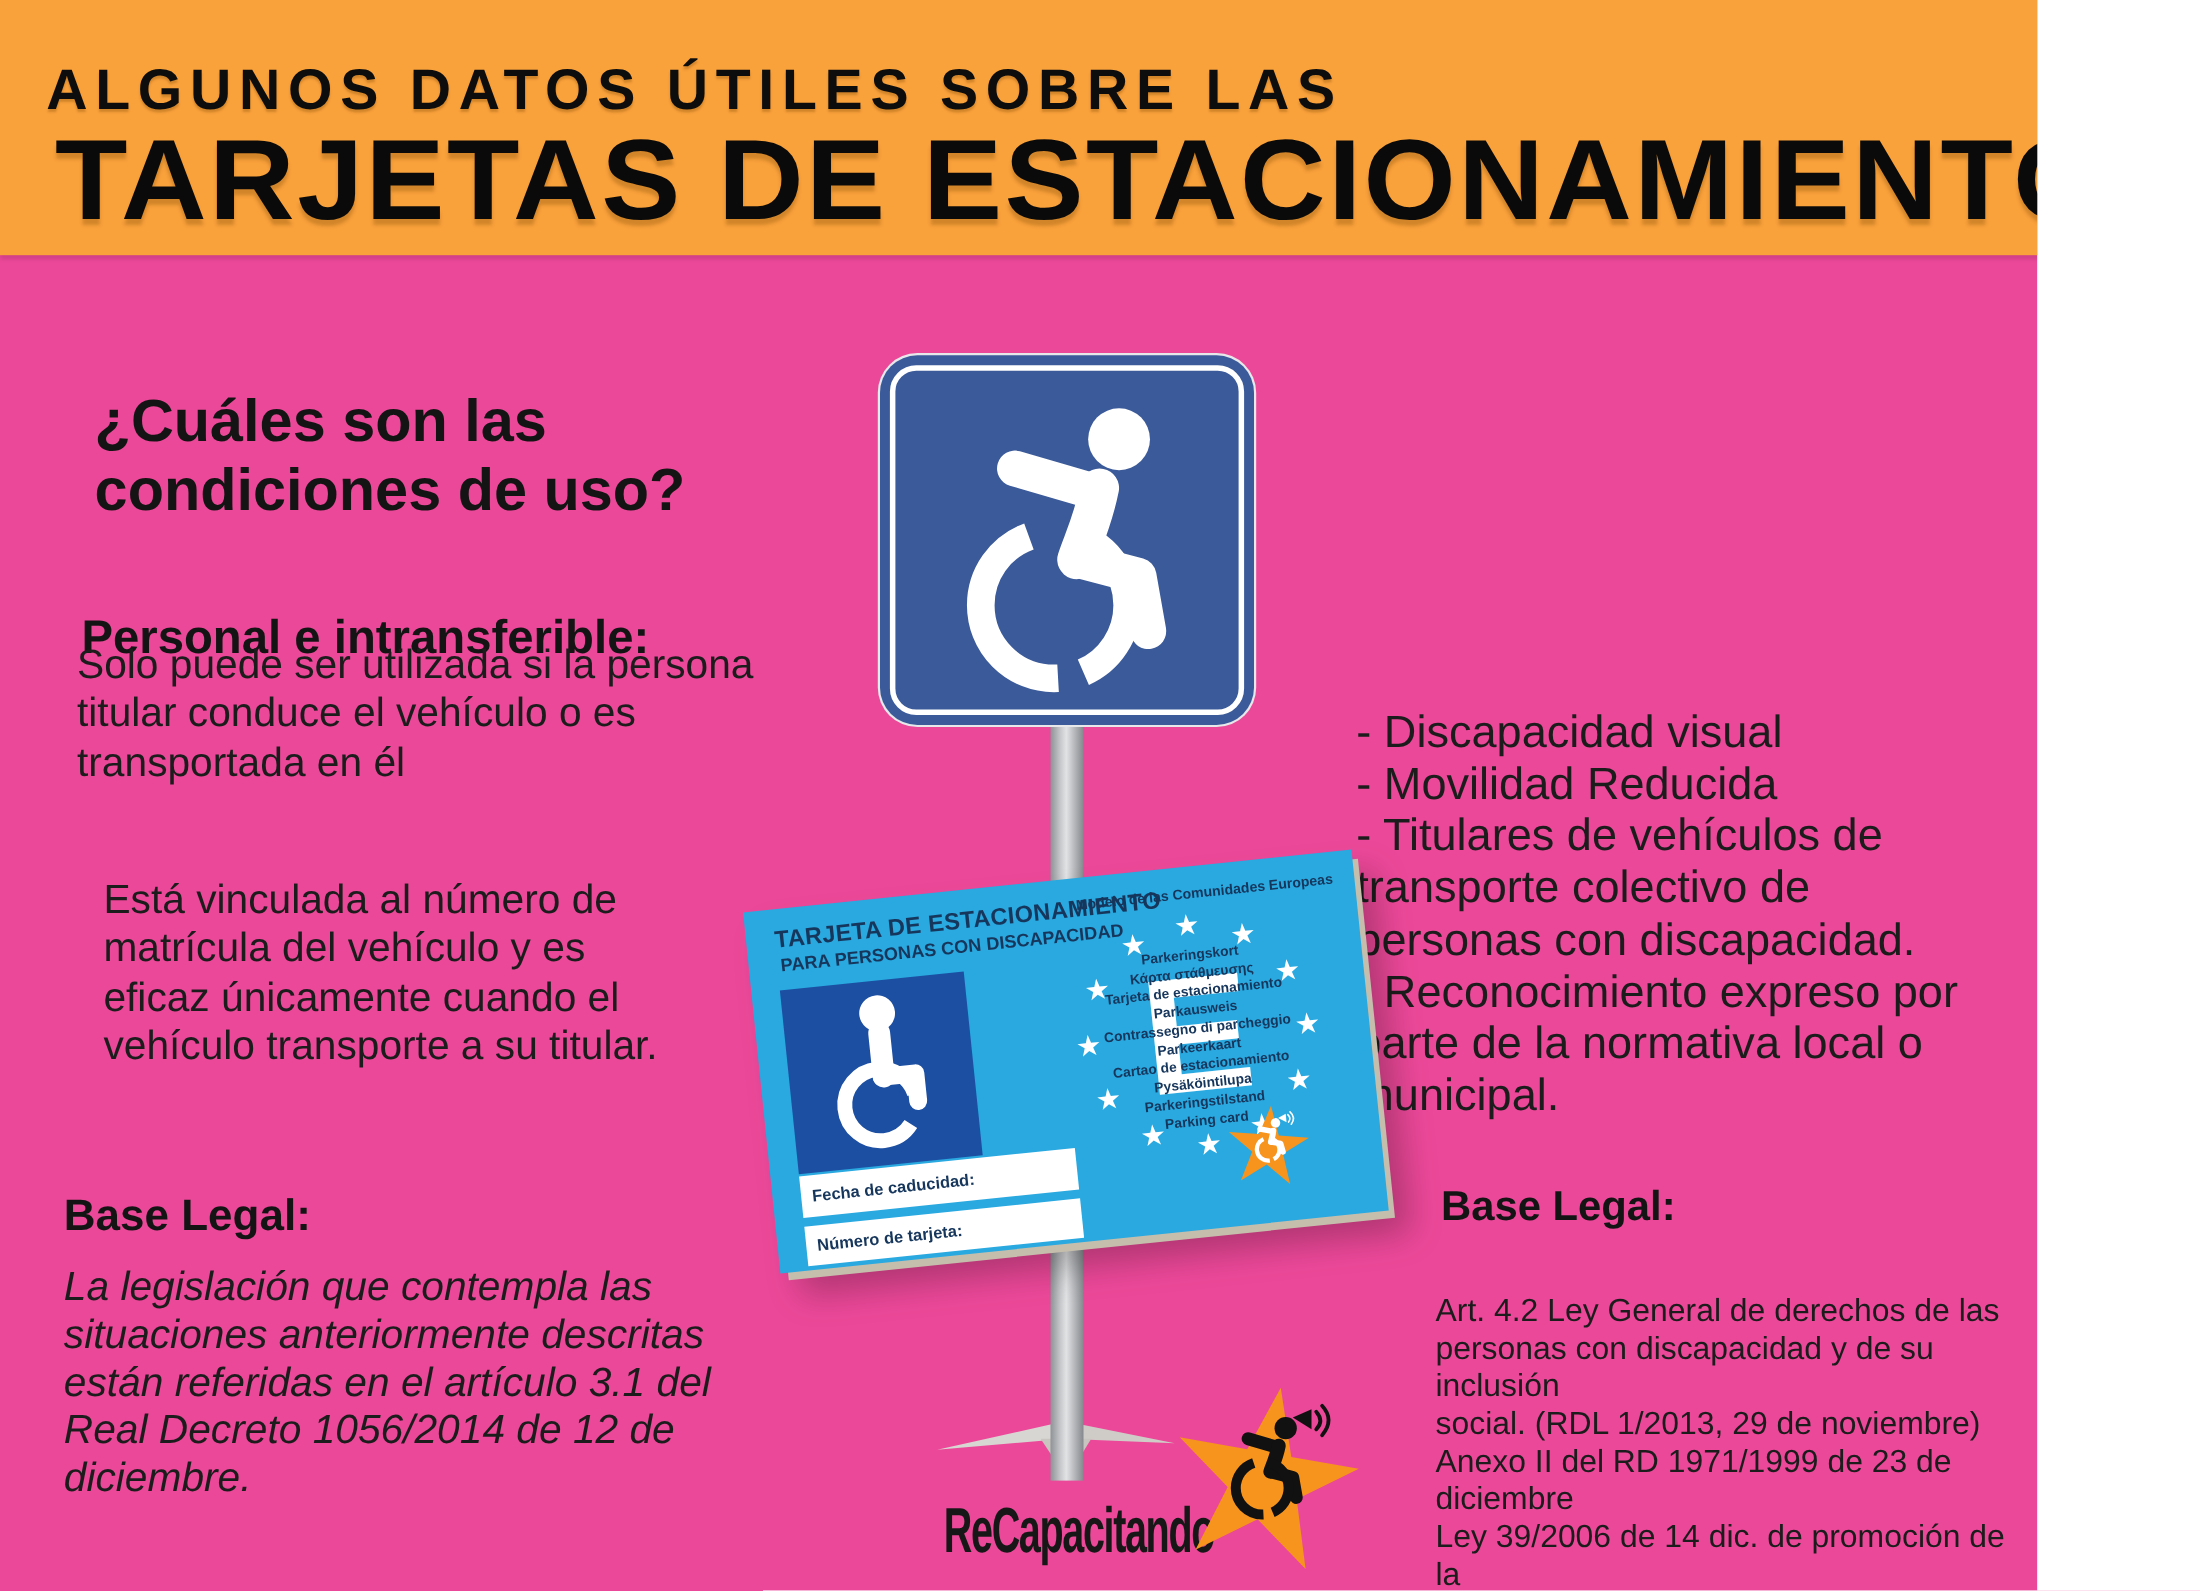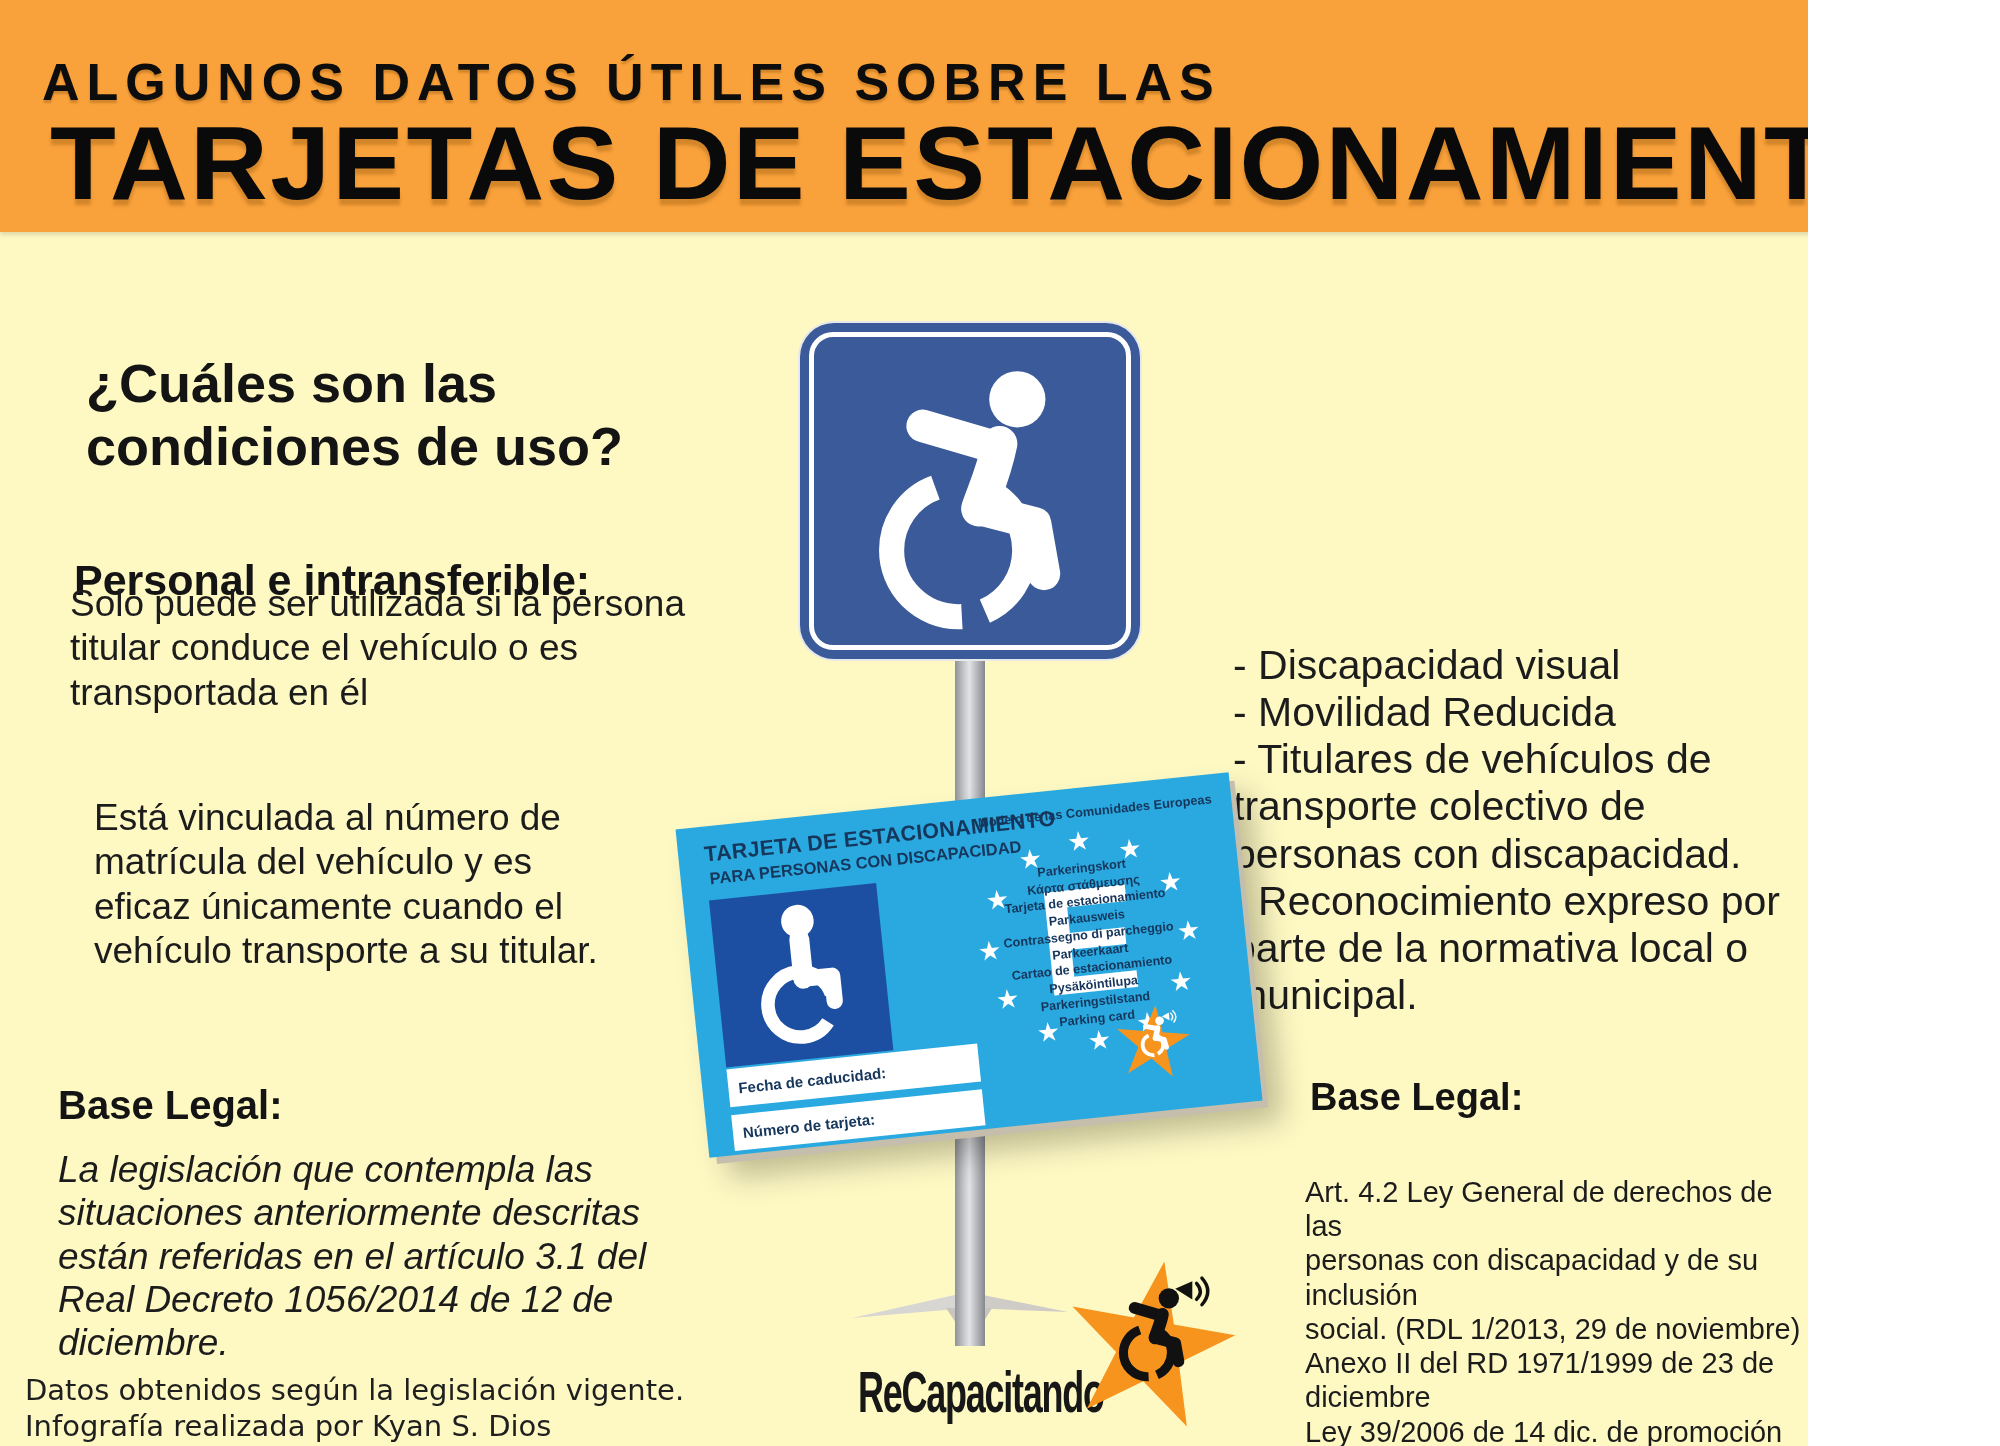--- a/index.html
+++ b/index.html
@@ -1,18 +1,18 @@
 <!DOCTYPE html>
 <html><head>
 <meta charset="utf-8">
 <style>
   html,body { margin:0; padding:0; background:#fff; }
   .canvas {
     position:relative; width:1808px; height:1446px; overflow:hidden;
-    background:#fef9c3; font-family:"Liberation Sans", sans-serif; color:#111;
+    background:#ec4899; font-family:"Liberation Sans", sans-serif; color:#111;padding-left:44px;
   }
   .pre { white-space:pre-line; }
 
   
   .header {
     position:absolute; left:0; top:0; width:2000px; height:232px;
     background:#F9A13B; box-shadow:0 3px 4px rgba(0,0,0,0.12); z-index:3;
   }
   .kicker {
     position:absolute; left:42px; top:52px; font-size:52px; font-weight:800;
@@ -139,22 +139,20 @@
 eficaz únicamente cuando el
 vehículo transporte a su titular.</div>
 
   <div class="s-label s3-label">Base Legal:</div>
   <div class="s3-body pre">La legislación que contempla las
 situaciones anteriormente descritas
 están referidas en el artículo 3.1 del
 Real Decreto 1056/2014 de 12 de
 diciembre.</div>
 
-  <div class="credits pre">Datos obtenidos según la legislación vigente.
-Infografía realizada por Kyan S. Dios</div>
 
   <div class="r-list">
     <div class="li pre">- Discapacidad visual</div>
     <div class="li pre">- Movilidad Reducida</div>
     <div class="li pre">- Titulares de vehículos de
 transporte colectivo de
 personas con discapacidad.</div>
     <div class="li pre">- Reconocimiento expreso por
 parte de la normativa local o
 municipal.</div>

